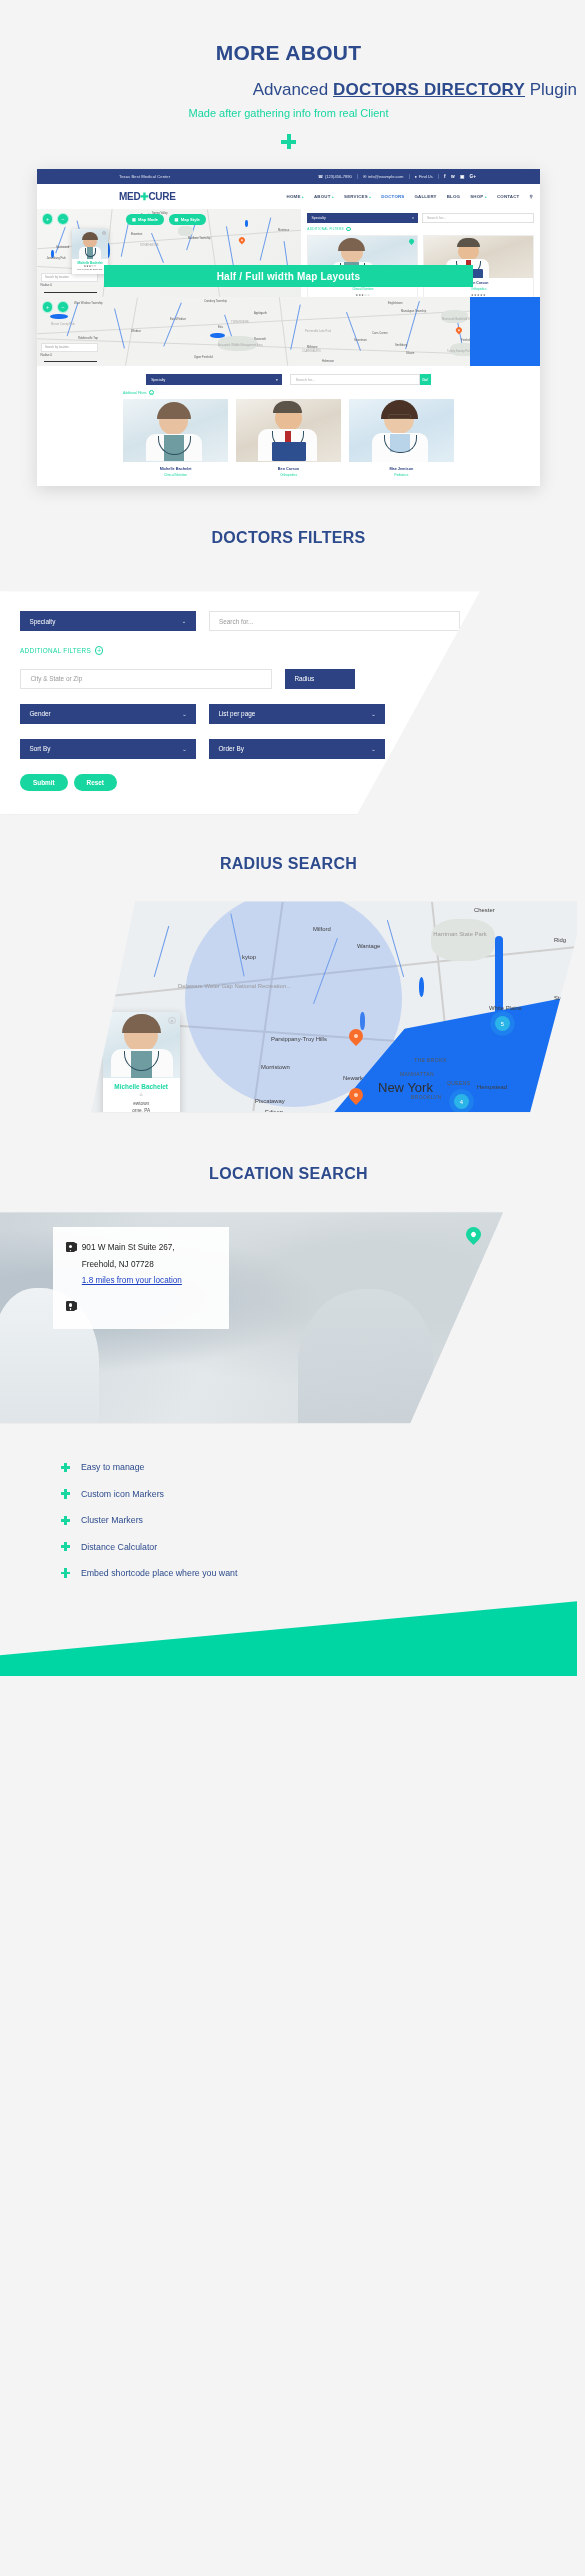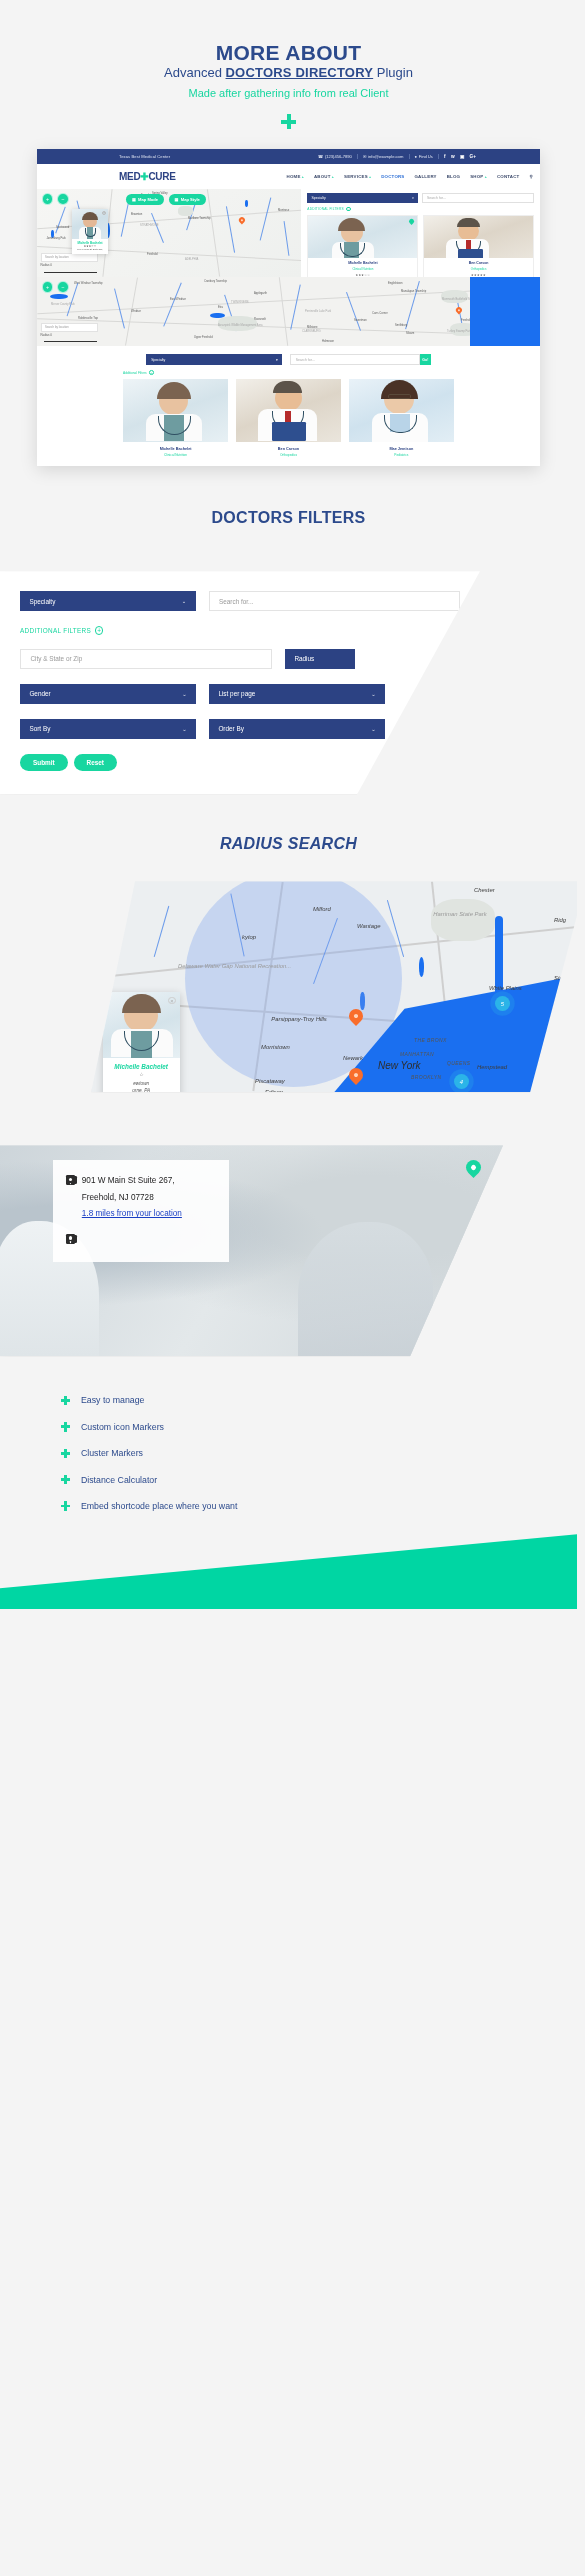--- a/index.html
+++ b/index.html
@@ -12,21 +12,21 @@
   }
   .page { width: 577px; position: relative; overflow: hidden; }
 
   
   .intro { padding: 41px 0 0; text-align: center; }
   .intro h1 {
     font-size: 21px; font-weight: 800; letter-spacing: 0.3px;
     color: #2c4a8c; font-stretch: condensed;
   }
   .intro .sub {
-    font-size: 13px; color: #2c4a8c; font-weight: 400;
+    margin-top: 15px; font-size: 17px; color: #2c4a8c; font-weight: 400; text-align: right;
   }
   .intro .sub b { font-weight: 800; text-decoration: underline; letter-spacing: 0.2px; }
   .intro .made { margin-top: 7px; font-size: 11px; color: #18d6a0; font-weight: 500; }
   .plus-mark {
     margin: 15px auto 0; width: 15px; height: 15px; position: relative;
   }
   .plus-mark:before, .plus-mark:after {
     content: ""; position: absolute; background: #18d6a0;
   }
   .plus-mark:before { left: 5.9px; top: 0; width: 4.1px; height: 15px; }
@@ -221,34 +221,34 @@
     width: 8.2px; height: 8.2px; border: 0.7px solid #18d6a0; border-radius: 50%;
     font-size: 6.4px; line-height: 7px; text-align: center;
   }
   .fbuttons { display: flex; gap: 5.9px; margin-top: 3.5px; }
   .pill {
     background: #18d6a0; color: #fff; font-size: 6.4px; font-weight: 700;
     padding: 5.3px 13px; border-radius: 9.4px;
   }
 
   
-  .radius-wrap { margin-top: 41px; font-style: italic; }
+  .radius-wrap { margin-top: 41px; }
   .radius-title { margin-bottom: 28px; }
   .radius-shape {
     position: relative; margin-left: 91px; width: 495px; height: 211px;
     clip-path: polygon(44px 0, 495px 0, 439px 211px, 0 211px);
     overflow: hidden; background: #eceff1; box-shadow: 0 2.9px 11.7px rgba(0,0,0,.09);
   }
   .rcircle {
     position: absolute; left: 94px; top: -11.7px; width: 217px; height: 217px;
     border-radius: 50%; background: rgba(120,160,240,.33);
   }
   .rocean { position: absolute; right: 0; bottom: 0; width: 252px; height: 135px; background: #1a6ff0; clip-path: polygon(28% 38%, 100% 12%, 100% 100%, 0 100%); }
   .rlabel { position: absolute; font-size: 5.9px; color: #3c3c3c; white-space: nowrap; }
-  .rlabel.big { font-size: 10px; color: #2e2e2e; }
+  .rlabel.big { font-size: 13px; color: #2e2e2e; }
   .rlabel.cap { font-size: 5px; color: #555; letter-spacing: 0.4px; }
   .rlabel.park2 { font-size: 5.9px; color: #9a9a9a; line-height: 1.25; text-align: center;}
   .cluster {
     position: absolute; width: 15px; height: 15px; border-radius: 50%;
     background: #2bb4e8; color: #fff; font-size: 5.9px; display: flex;
     align-items: center; justify-content: center; box-shadow: 0 0 0 4.7px rgba(43,180,232,.25);
   }
   .bigpin { position: absolute; width: 14px; height: 19.3px; z-index: 9; }
   .bigpin .hd {
     width: 14px; height: 14px; border-radius: 50% 50% 50% 0;
@@ -629,20 +629,21 @@
             <div style="position:absolute;left:41px;top:35px;width:20px;height:17.6px;background:#b9d4e8;"></div>
             <div style="position:absolute;left:35px;top:36px;width:33px;height:17.6px;border:1.5px solid #2f4f62;border-radius:0 0 15px 15px;border-top:none;"></div>
           </div>
           <div class="nm">Mae Jemison</div>
           <div class="sp">Pediatrics</div>
         </div>
 
       </div>
     </div>
 
+    <div class="ribbon">Half / Full width Map Layouts</div>
   </section>
 
   <section class="filters-wrap">
     <div class="sect-title filters-title">DOCTORS FILTERS</div>
 
     <div class="filter-panel">
       <div class="frow">
         <div class="fsel">
           <span>Specialty</span>
           <span class="chev">⌄</span>
@@ -756,20 +757,21 @@
         <div class="st2">☆</div>
         <div class="ad2">
           <span>ewtown</span><br>
           <span>orne, PA</span>
         </div>
       </div>
     </div>
   </section>
 
   <section class="loc-wrap">
+    <div class="sect-title loc-title">LOCATION SEARCH</div>
 
     <div class="loc-shape">
       <div class="loc-photo">
         <div class="coatL"></div>
         <div class="coatR"></div>
       </div>
 
       <div class="loc-card">
         <div class="loc-entry">
           <div class="bookicon"></div>

